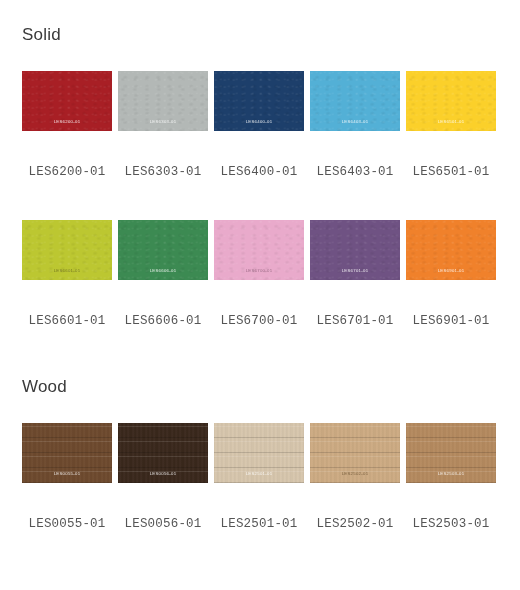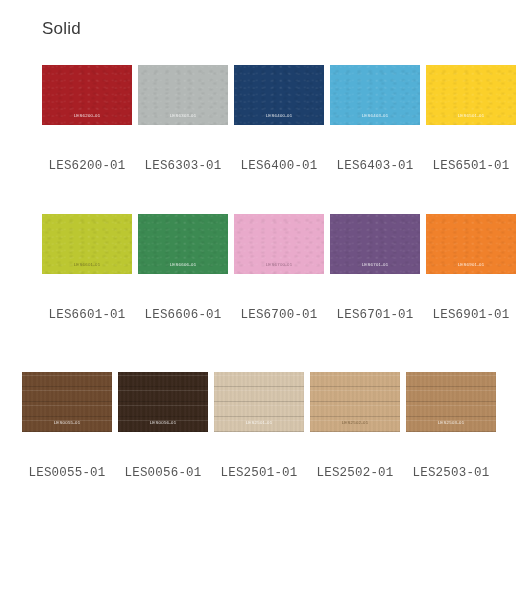--- a/index.html
+++ b/index.html
@@ -95,21 +95,21 @@
     margin-right: 6px;
     text-align: center;
   }
   .cap-cell:last-child { margin-right: 0; }
 </style>
 </head>
 <body style="background: rgb(255, 255, 255);">
 
 <div class="catalog">
 
-  <div class="section" style="padding-top:20px;margin-left:20px;">
+  <div class="section" style="padding-top:26px;">
     <h2 class="section-title">Solid</h2>
 
     <div class="swatch-row" style="margin-top:28px;">
       <div class="swatch-cell">
         <div class="swatch" id="s00" style="background-color: rgb(168, 31, 37);">
           <span class="grain" style="background-image: radial-gradient(3px 2px at 20% 30%, rgba(255, 255, 255, 0.1), rgba(0, 0, 0, 0) 70%), radial-gradient(4px 3px at 65% 70%, rgba(0, 0, 0, 0.08), rgba(0, 0, 0, 0) 70%), radial-gradient(3px 2px at 85% 20%, rgba(255, 255, 255, 0.08), rgba(0, 0, 0, 0) 70%), radial-gradient(4px 3px at 40% 85%, rgba(0, 0, 0, 0.07), rgba(0, 0, 0, 0) 70%); background-size: 9px 7px, 11px 9px, 8px 7px, 12px 10px; opacity: 0.75;"></span>
           <span class="swatch-embed-label" id="l00" style="color: rgb(255, 255, 255);">LES6200-01</span>
         </div>
       </div>
       <div class="swatch-cell">
@@ -182,20 +182,21 @@
     <div class="cap-row" style="margin-top:30px;">
       <div class="cap-cell"><span class="caption">LES6601-01</span></div>
       <div class="cap-cell"><span class="caption">LES6606-01</span></div>
       <div class="cap-cell"><span class="caption">LES6700-01</span></div>
       <div class="cap-cell"><span class="caption">LES6701-01</span></div>
       <div class="cap-cell"><span class="caption">LES6901-01</span></div>
     </div>
   </div>
 
   <div class="section" style="margin-top:50px;">
+    <h2 class="section-title">Wood</h2>
 
     <div class="swatch-row" style="margin-top:28px;">
       <div class="swatch-cell">
         <div class="swatch" id="w00" style="background-color: rgb(110, 74, 46);">
           <span class="grain" style="background-image: repeating-linear-gradient(90deg, rgba(0, 0, 0, 0.05) 0px, rgba(0, 0, 0, 0) 1px, rgba(255, 255, 255, 0.04) 2px, rgba(0, 0, 0, 0.05) 4px), repeating-linear-gradient(0deg, rgba(0, 0, 0, 0.16) 0px, rgba(0, 0, 0, 0.16) 1px, rgba(0, 0, 0, 0) 1px, rgba(0, 0, 0, 0) 11px, rgba(255, 255, 255, 0.13) 11px, rgba(255, 255, 255, 0.13) 12px, rgba(0, 0, 0, 0) 12px, rgba(0, 0, 0, 0) 15px); background-size: 13px 15px, 100% 15px; opacity: 0.9;"></span>
           <span class="swatch-embed-label" id="m00" style="color: rgb(255, 255, 255);">LES0055-01</span>
         </div>
       </div>
       <div class="swatch-cell">
         <div class="swatch" id="w01" style="background-color: rgb(58, 40, 28);">

